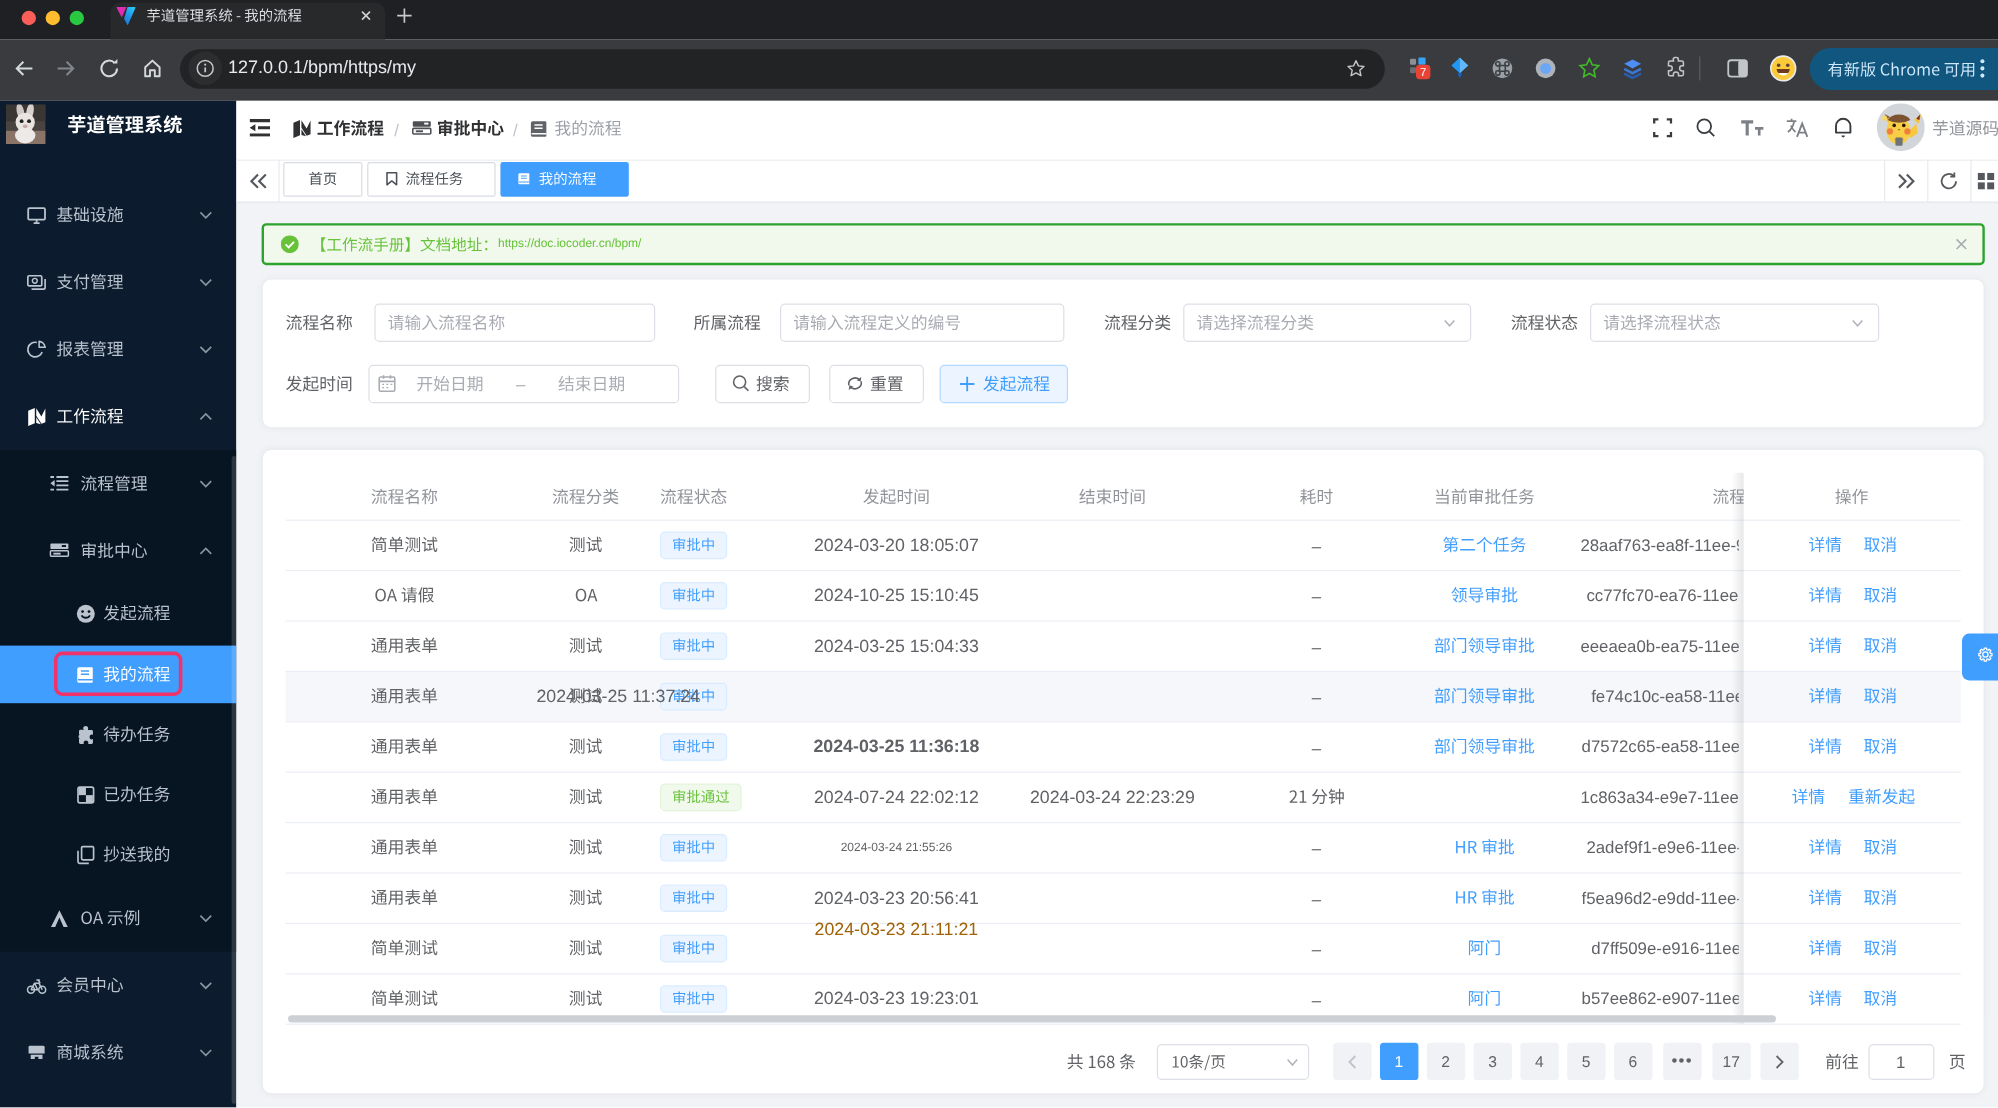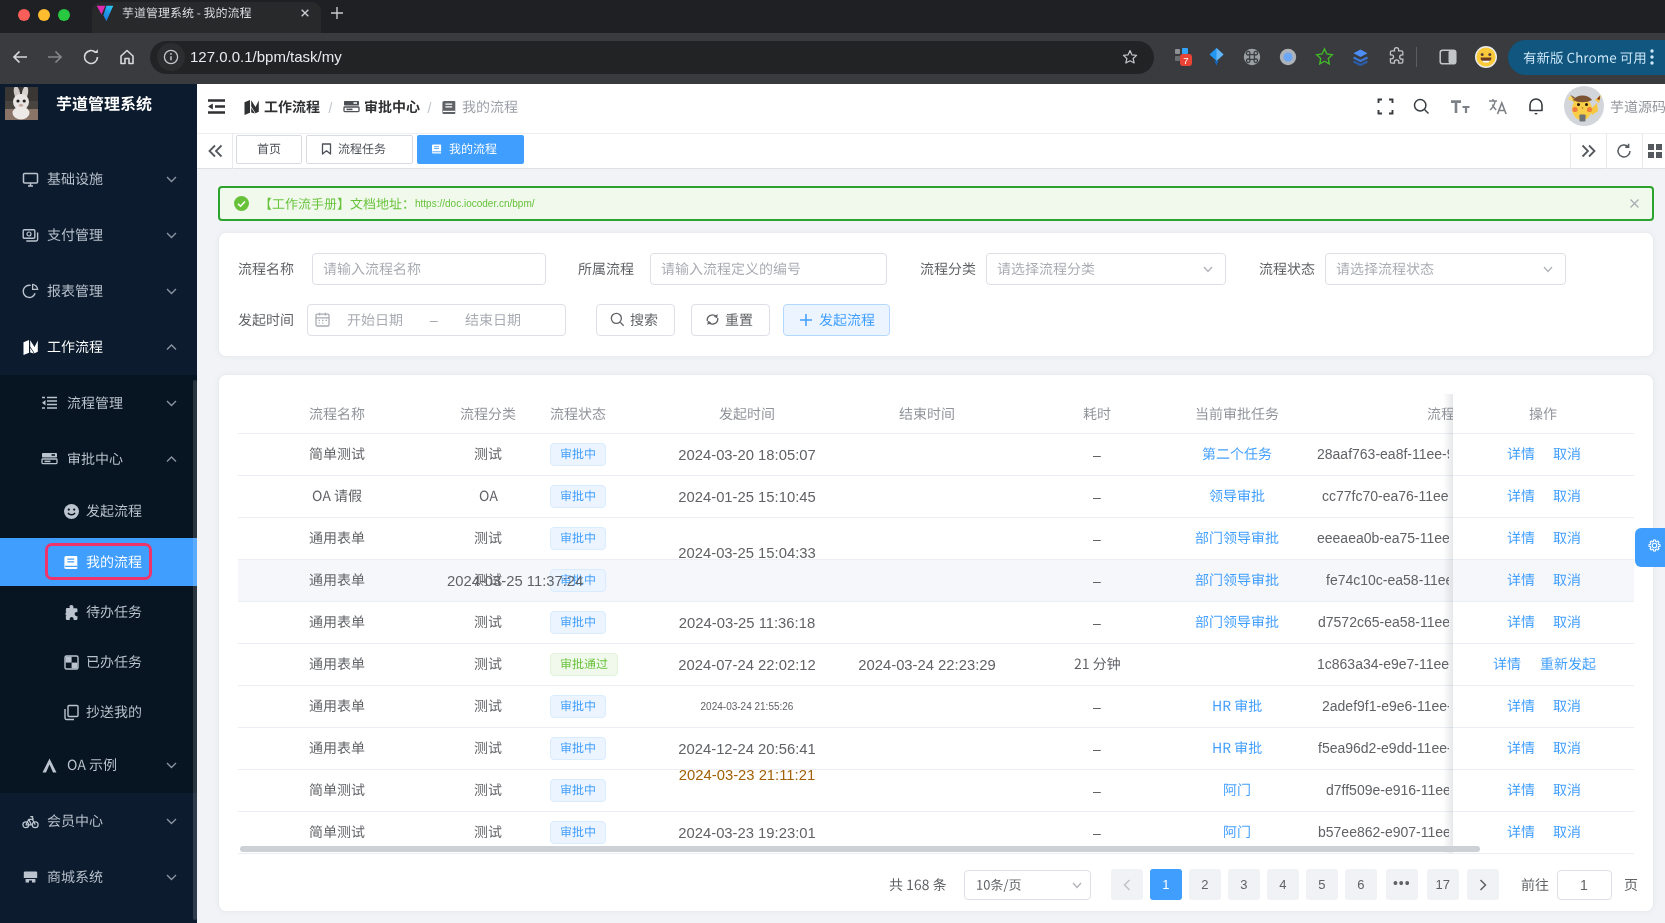--- a/index.html
+++ b/index.html
@@ -206,21 +206,21 @@
 <svg style="position:absolute;left:118px;top:48px" width="18" height="18" viewBox="0 0 18 18">
     <path d="M3 8 L9 2.5 L15 8 V15.5 H11 V10.5 H7 V15.5 H3 Z" stroke="#d6d9dc" stroke-width="1.6" fill="none" stroke-linejoin="round"></path>
   </svg>
 <div style="position:absolute;left:150px;top:40.5px;width:1004px;height:33px;background:#212325;border-radius:17px;"></div>
 <div style="position:absolute;left:157px;top:43px;width:28px;height:28px;background:#2b2d2f;border-radius:50%;"></div>
 <svg style="position:absolute;left:163px;top:49px" width="16" height="16" viewBox="0 0 16 16">
     <circle cx="8" cy="8" r="6.6" stroke="#c3c6c9" stroke-width="1.3" fill="none"></circle>
     <path d="M8 7.2 V11.2" stroke="#c3c6c9" stroke-width="1.5"></path>
     <circle cx="8" cy="4.9" r="0.9" fill="#c3c6c9"></circle>
   </svg>
-<div style="position:absolute;top:46.0px;left:190px;height:22px;line-height:22px;font-size:15px;color:#e8eaed;font-weight:400;white-space:nowrap;">127.0.0.1/bpm/task/my</div>
+<div style="position:absolute;top:46.0px;left:190px;height:22px;line-height:22px;font-size:15px;color:#e8eaed;font-weight:400;white-space:nowrap;">127.0.0.1/bpm/https/my</div>
 <svg style="position:absolute;left:1121px;top:48px" width="18" height="18" viewBox="0 0 24 24">
     <path d="M12 3.5 L14.7 9.2 L20.8 9.9 L16.2 14 L17.5 20 L12 17 L6.5 20 L7.8 14 L3.2 9.9 L9.3 9.2 Z" stroke="#c3c6c9" stroke-width="1.6" fill="none" stroke-linejoin="round"></path>
   </svg>
 <svg style="position:absolute;left:1174px;top:47px" width="20" height="20" viewBox="0 0 20 20">
 <rect x="1" y="2" width="5" height="5" rx="1" fill="#8d9196"></rect>
     <rect x="8" y="1" width="6" height="6" rx="1" fill="#35a3f7"></rect>
     <rect x="1" y="9" width="5" height="5" rx="1" fill="#6a6e73"></rect>
 <rect x="6" y="7" width="12" height="12" rx="3" fill="#e94335"></rect>
     <text x="12" y="16.5" font-size="9.5" fill="#fff" text-anchor="middle" font-family="Liberation Sans">7</text>
   </svg>
@@ -1000,21 +1000,21 @@
     </g>
   </svg>
 <div style="position:absolute;left:550px;top:484.5px;width:56px;height:23.5px;background:#ecf5ff;border:1px solid #d9ecff;border-radius:4px;box-sizing:border-box;"></div>
 <svg class="ts" style="left:560.0px;top:496.0px;" width="2" height="2">
     <g fill="#409eff" transform="translate(0,4.28) scale(0.0120,-0.0120)">
       <use href="#q39" x="0"></use>
       <use href="#q40" x="1000"></use>
       <use href="#q41" x="2000"></use>
     </g>
   </svg>
-<div style="position:absolute;top:486.0px;left:447px;width:600px;text-align:center;height:22px;line-height:22px;font-size:14.8px;color:#606266;font-weight:400;white-space:nowrap;">2024-01-25 15:10:45</div>
+<div style="position:absolute;top:486.0px;left:447px;width:600px;text-align:center;height:22px;line-height:22px;font-size:14.8px;color:#606266;font-weight:400;white-space:nowrap;">2024-10-25 15:10:45</div>
 <div style="position:absolute;top:486.5px;left:797px;width:600px;text-align:center;height:21px;line-height:21px;font-size:14px;color:#606266;font-weight:400;white-space:nowrap;">–</div>
 <svg class="ts" style="left:1209.0px;top:496.0px;" width="2" height="2">
     <g fill="#409eff" transform="translate(0,5.00) scale(0.0140,-0.0140)">
       <use href="#q126" x="0"></use>
       <use href="#q127" x="1000"></use>
       <use href="#q39" x="2000"></use>
       <use href="#q40" x="3000"></use>
     </g>
   </svg>
 <div style="position:absolute;left:1322px;top:486px;width:127px;height:20px;overflow:hidden;">
@@ -1047,21 +1047,21 @@
     </g>
   </svg>
 <div style="position:absolute;left:550px;top:526.5px;width:56px;height:23.5px;background:#ecf5ff;border:1px solid #d9ecff;border-radius:4px;box-sizing:border-box;"></div>
 <svg class="ts" style="left:560.0px;top:538.0px;" width="2" height="2">
     <g fill="#409eff" transform="translate(0,4.28) scale(0.0120,-0.0120)">
       <use href="#q39" x="0"></use>
       <use href="#q40" x="1000"></use>
       <use href="#q41" x="2000"></use>
     </g>
   </svg>
-<div style="position:absolute;top:542px;left:447px;width:600px;text-align:center;height:22px;line-height:22px;font-size:14.8px;color:#606266;font-weight:400;white-space:nowrap;">2024-03-25 15:04:33</div>
+<div style="position:absolute;top:528.0px;left:447px;width:600px;text-align:center;height:22px;line-height:22px;font-size:14.8px;color:#606266;font-weight:400;white-space:nowrap;">2024-03-25 15:04:33</div>
 <div style="position:absolute;top:528.5px;left:797px;width:600px;text-align:center;height:21px;line-height:21px;font-size:14px;color:#606266;font-weight:400;white-space:nowrap;">–</div>
 <svg class="ts" style="left:1195.0px;top:538.0px;" width="2" height="2">
     <g fill="#409eff" transform="translate(0,5.00) scale(0.0140,-0.0140)">
       <use href="#q129" x="0"></use>
       <use href="#q130" x="1000"></use>
       <use href="#q126" x="2000"></use>
       <use href="#q127" x="3000"></use>
       <use href="#q39" x="4000"></use>
       <use href="#q40" x="5000"></use>
     </g>
@@ -1145,21 +1145,21 @@
     </g>
   </svg>
 <div style="position:absolute;left:550px;top:610.5px;width:56px;height:23.5px;background:#ecf5ff;border:1px solid #d9ecff;border-radius:4px;box-sizing:border-box;"></div>
 <svg class="ts" style="left:560.0px;top:622.0px;" width="2" height="2">
     <g fill="#409eff" transform="translate(0,4.28) scale(0.0120,-0.0120)">
       <use href="#q39" x="0"></use>
       <use href="#q40" x="1000"></use>
       <use href="#q41" x="2000"></use>
     </g>
   </svg>
-<div style="position:absolute;top:612.0px;left:447px;width:600px;text-align:center;height:22px;line-height:22px;font-size:14.8px;color:#606266;font-weight:400;white-space:nowrap;">2024-03-25 11:36:18</div>
+<div style="position:absolute;top:612.0px;left:447px;width:600px;text-align:center;height:22px;line-height:22px;font-size:14.8px;color:#606266;font-weight:700;white-space:nowrap;">2024-03-25 11:36:18</div>
 <div style="position:absolute;top:612.5px;left:797px;width:600px;text-align:center;height:21px;line-height:21px;font-size:14px;color:#606266;font-weight:400;white-space:nowrap;">–</div>
 <svg class="ts" style="left:1195.0px;top:622.0px;" width="2" height="2">
     <g fill="#409eff" transform="translate(0,5.00) scale(0.0140,-0.0140)">
       <use href="#q129" x="0"></use>
       <use href="#q130" x="1000"></use>
       <use href="#q126" x="2000"></use>
       <use href="#q127" x="3000"></use>
       <use href="#q39" x="4000"></use>
       <use href="#q40" x="5000"></use>
     </g>
@@ -1291,21 +1291,21 @@
     </g>
   </svg>
 <div style="position:absolute;left:550px;top:736.5px;width:56px;height:23.5px;background:#ecf5ff;border:1px solid #d9ecff;border-radius:4px;box-sizing:border-box;"></div>
 <svg class="ts" style="left:560.0px;top:748.0px;" width="2" height="2">
     <g fill="#409eff" transform="translate(0,4.28) scale(0.0120,-0.0120)">
       <use href="#q39" x="0"></use>
       <use href="#q40" x="1000"></use>
       <use href="#q41" x="2000"></use>
     </g>
   </svg>
-<div style="position:absolute;top:738.0px;left:447px;width:600px;text-align:center;height:22px;line-height:22px;font-size:14.8px;color:#606266;font-weight:400;white-space:nowrap;">2024-12-24 20:56:41</div>
+<div style="position:absolute;top:738.0px;left:447px;width:600px;text-align:center;height:22px;line-height:22px;font-size:14.8px;color:#606266;font-weight:400;white-space:nowrap;">2024-03-23 20:56:41</div>
 <div style="position:absolute;top:738.5px;left:797px;width:600px;text-align:center;height:21px;line-height:21px;font-size:14px;color:#606266;font-weight:400;white-space:nowrap;">–</div>
 <svg class="ts" style="left:1211.9px;top:748.0px;" width="2" height="2">
     <g fill="#409eff" transform="translate(0,5.00) scale(0.0140,-0.0140)">
       <use href="#q135" x="0"></use>
       <use href="#q136" x="728"></use>
       <use href="#q39" x="1587"></use>
       <use href="#q40" x="2587"></use>
     </g>
   </svg>
 <div style="position:absolute;left:1318px;top:738px;width:131px;height:20px;overflow:hidden;">

